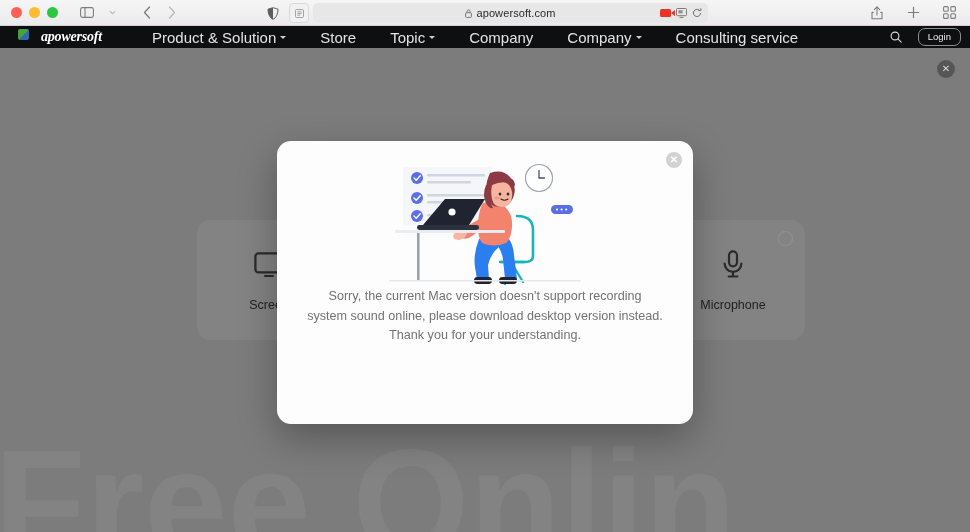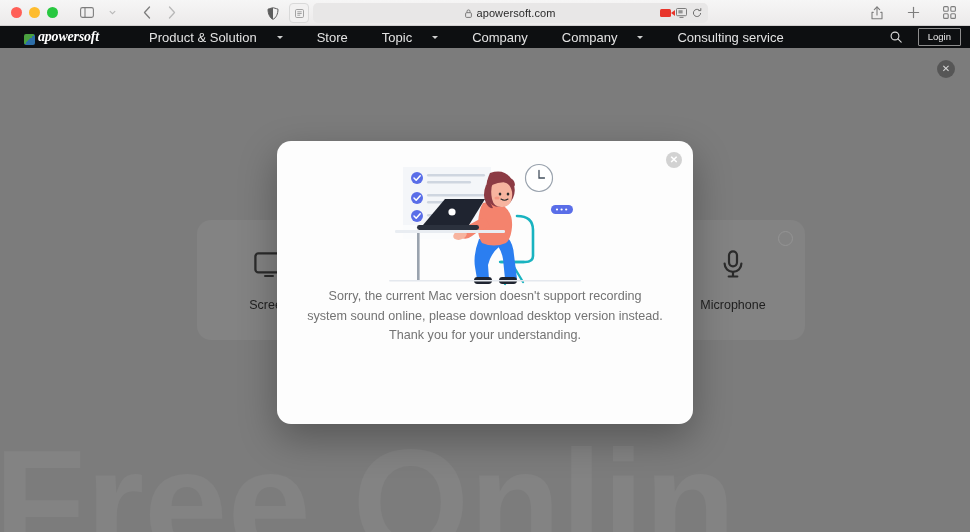--- a/index.html
+++ b/index.html
@@ -151,24 +151,24 @@
     position: absolute;
     left: 0; top: 26px;
     width: 970px;
     height: 22px;
     background: #0d0f11;
     display: flex;
     align-items: center;
     z-index: 35;
   }
   .logo {
-    margin-left: 24px;
-    display: flex;
-    align-items: flex-end;
-    gap: 3px;
+    margin-left: 18px;
+    display: flex;
+    align-items: flex-start;
+    gap: 12px;
   }
   .logo-mark {
     width: 11px; height: 11px;
     background: linear-gradient(135deg, #4aa03f 50%, #2d6ea8 50%);
     border-radius: 2px;
     position: relative;
   }
   .logo-text {
     font-family: "Liberation Serif", serif;
     font-style: italic;
@@ -177,46 +177,46 @@
     color: #ffffff;
     letter-spacing: -0.2px;
   }
   .nav-items {
     display: flex;
     align-items: center;
     margin-left: 33px;
     gap: 0px;
   }
   .nav-item {
-    font-size: 13px;
+    font-size: 15px;
     color: #e3e3e3;
     padding: 0 17px;
     display: flex;
     align-items: center;
-    gap: 20px;
+    gap: 4px;
     white-space: nowrap;
   }
   .caret {
     width: 0; height: 0;
     border-left: 3px solid transparent;
     border-right: 3px solid transparent;
     border-top: 3.5px solid #cfcfcf;
     display: inline-block;
   }
   .nav-right {
     position: absolute;
     right: 9px;
     display: flex;
     align-items: center;
     gap: 16px;
   }
   .nav-search { color: #dcdcdc; display: flex; align-items: center; }
   .login-btn {
     border: 1px solid #8d8d8d;
-    border-radius: 1px;
+    border-radius: 7px;
     color: #eaeaea;
     font-size: 9.5px;
     padding: 2px 9px;
     line-height: 1.2;
   }
 
   
   .page-body {
     position: absolute;
     left: 0; top: 48px;

